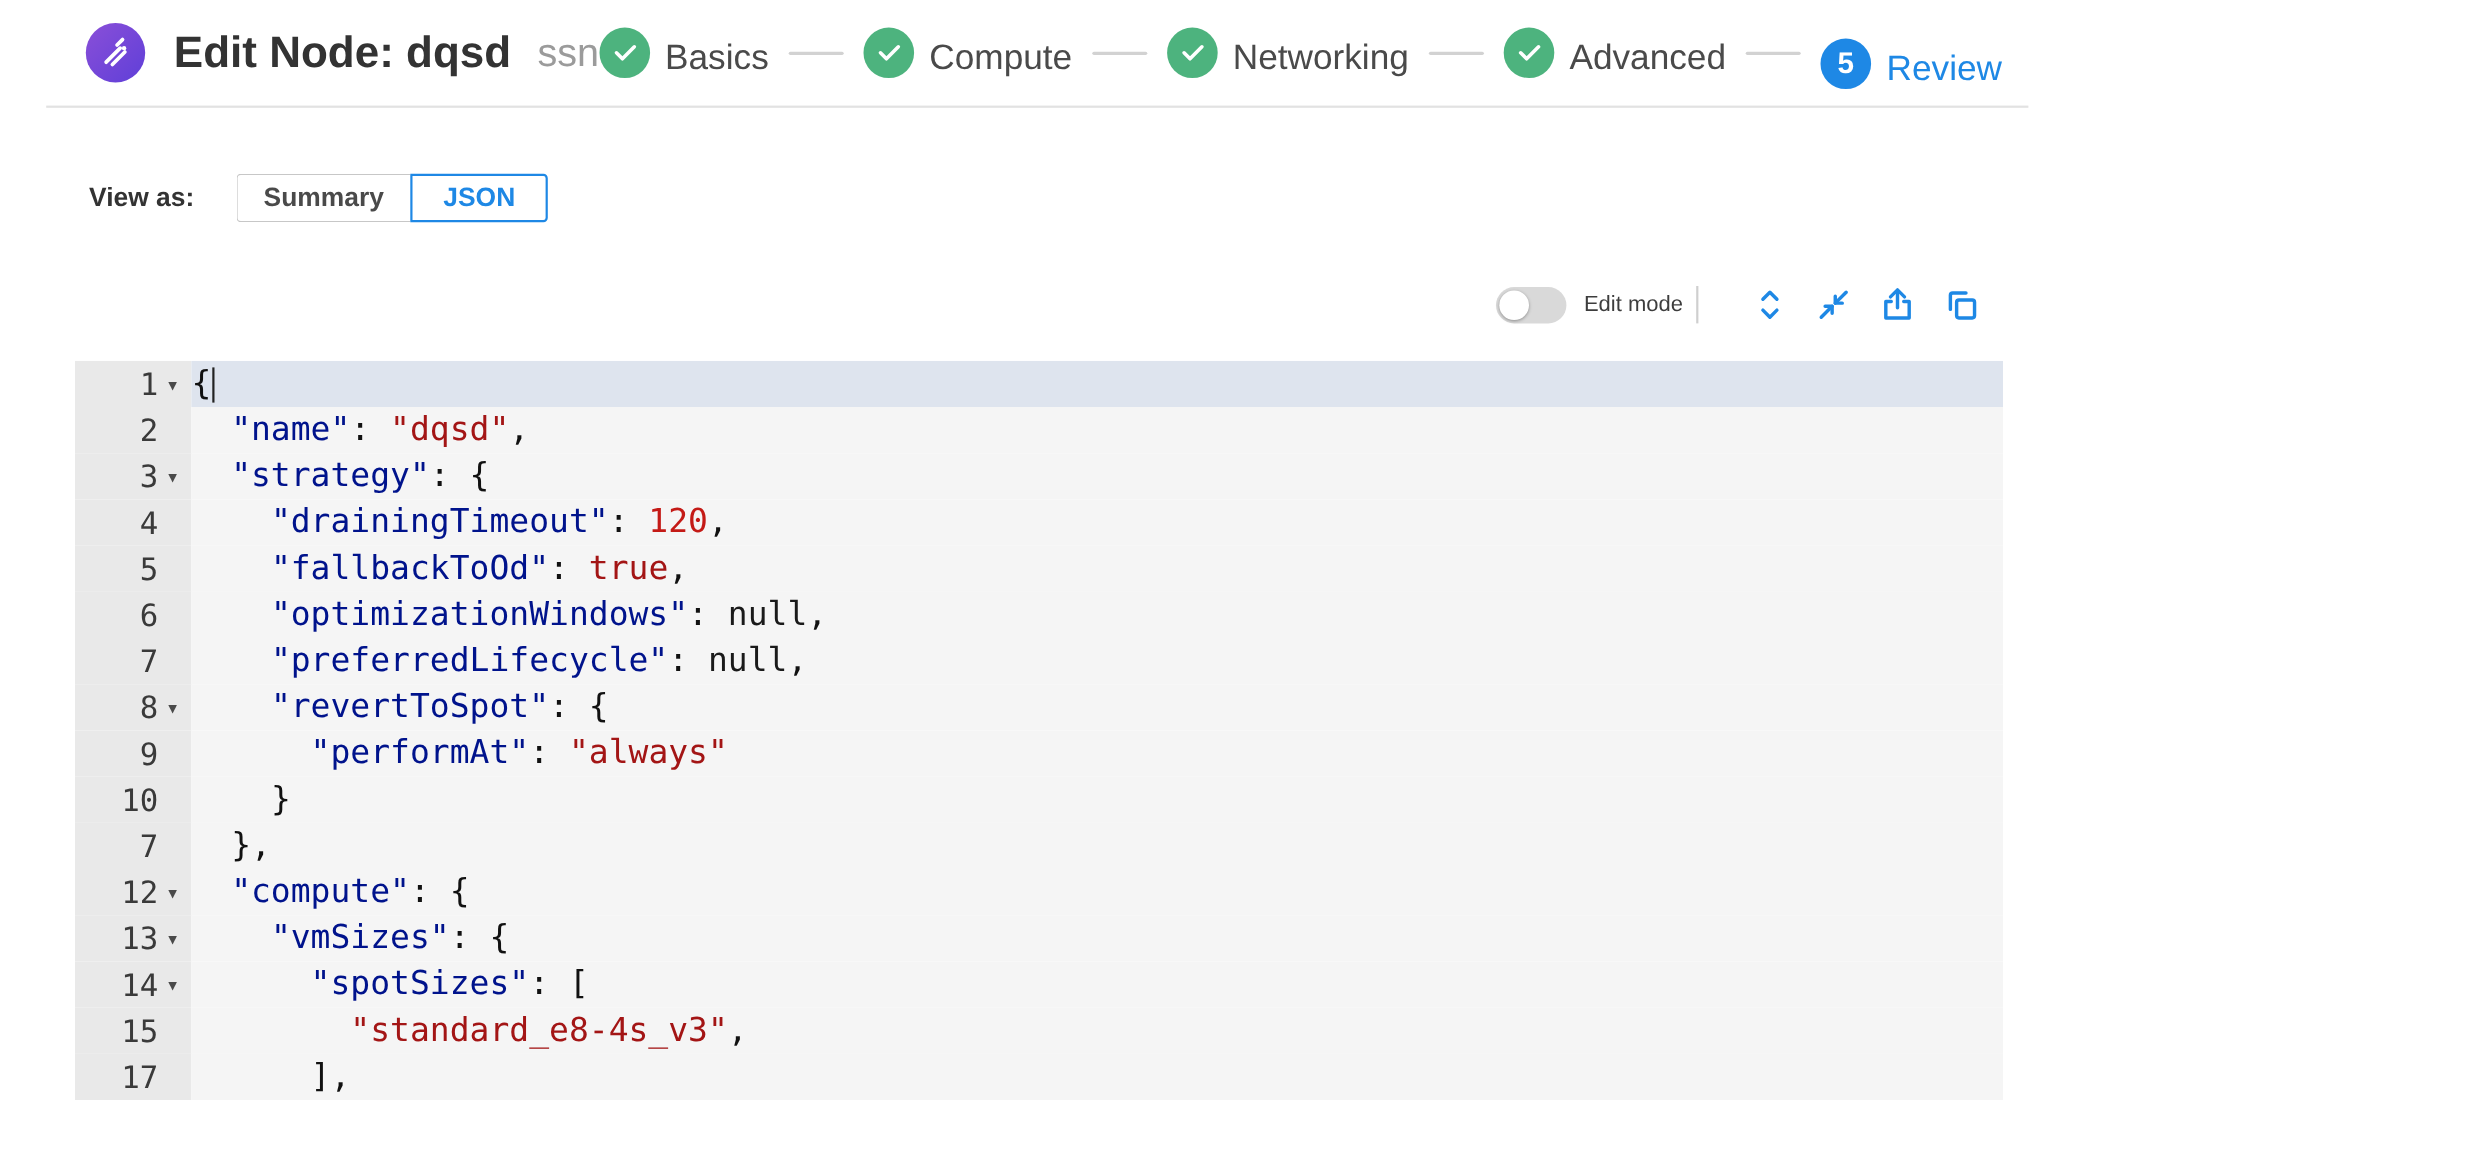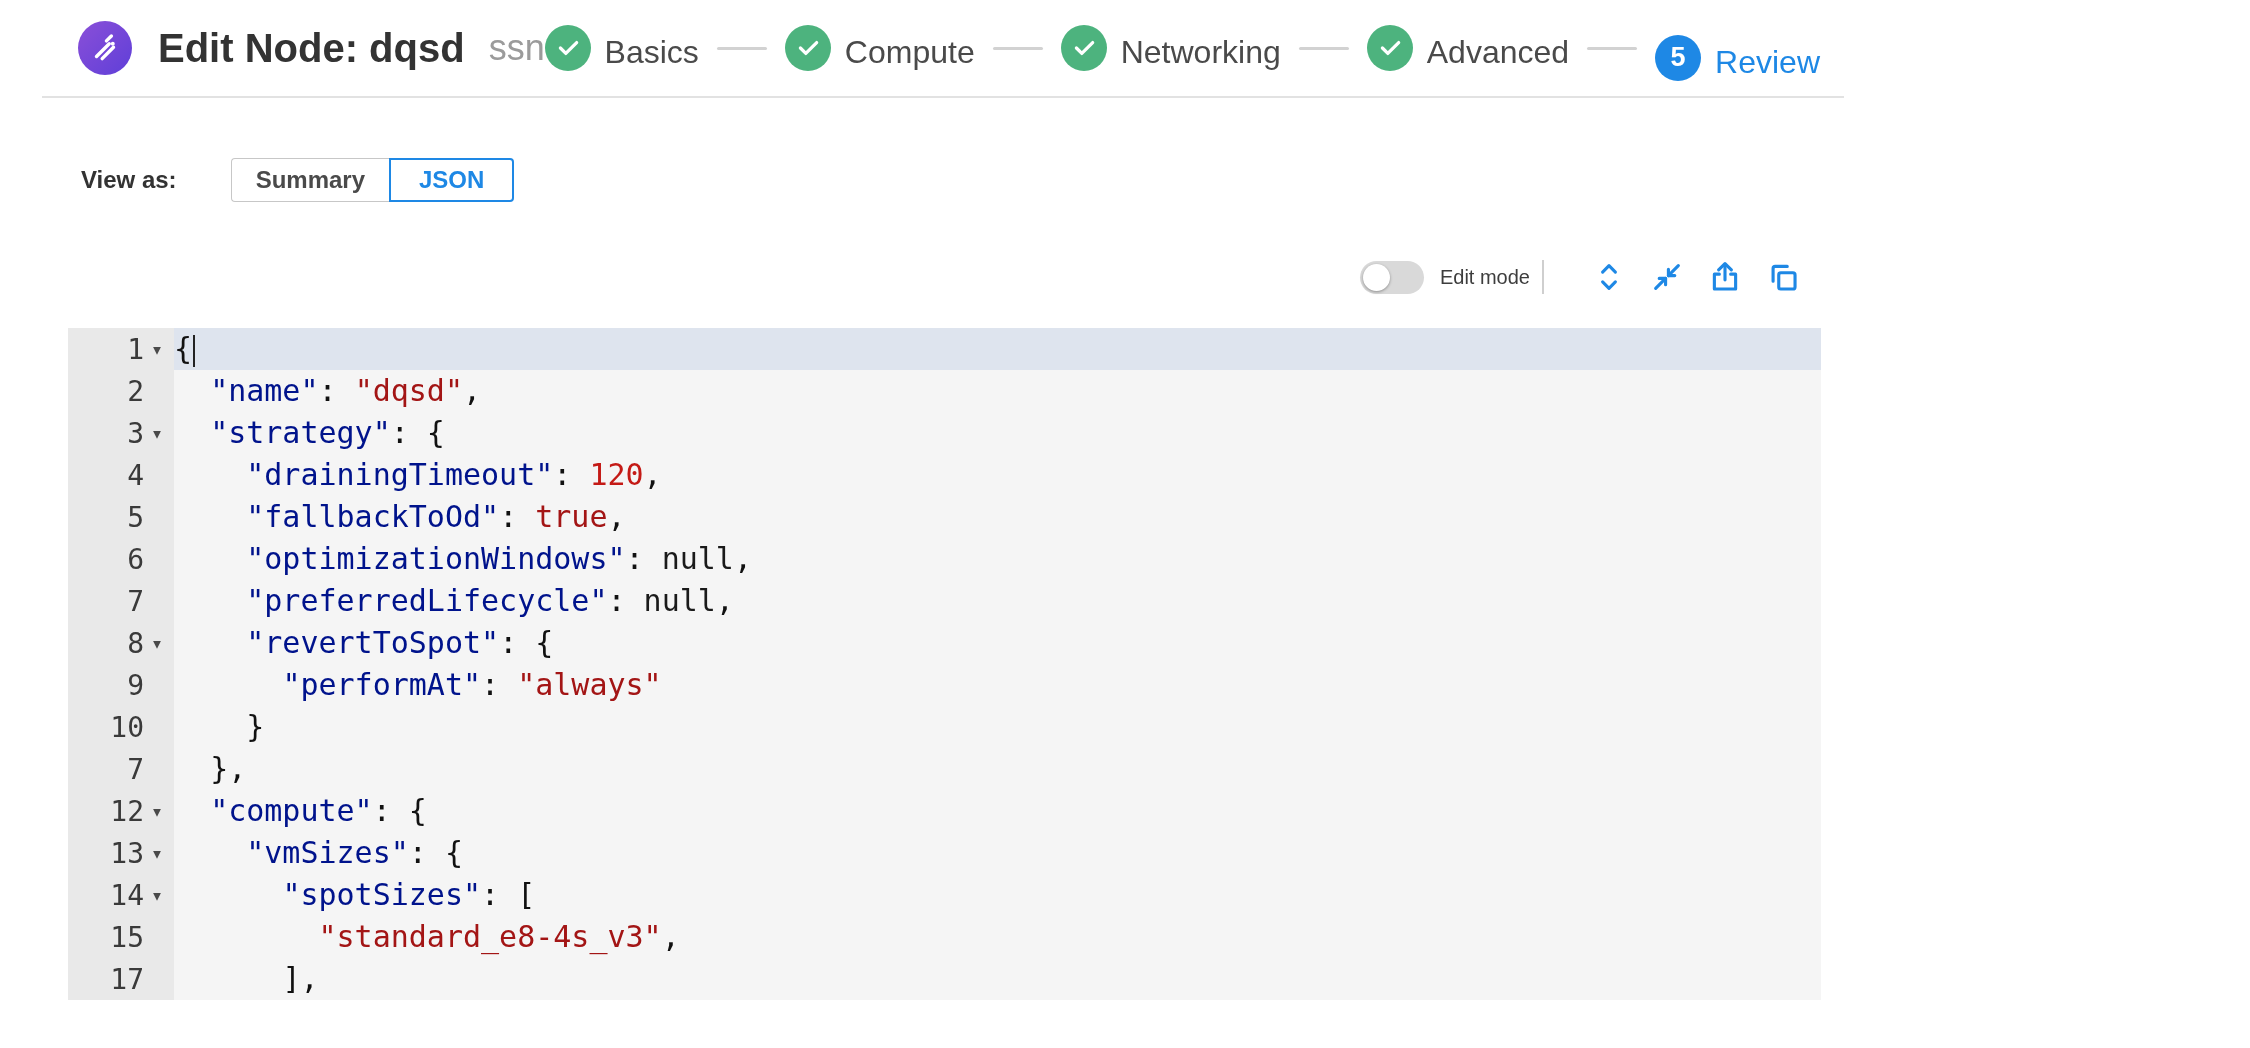--- a/index.html
+++ b/index.html
@@ -22,21 +22,21 @@
                  align-items:center; justify-content:center; flex:0 0 auto; }
   .step-circle.done { background:var(--step-green,#4db37e); }
   .step-circle.current { background:var(--accent-blue,#1e88e5); color:#fff;
                          font-size:27px; font-weight:700; }
   .step-label { font-size:32px; color:#4a4a4a; font-weight:500; white-space:nowrap; }
   .step-label.current { color:var(--accent-blue,#1e88e5);margin-top:28px; }
   .connector { width:50px; height:3px; background:#d2d2d2; margin:0 18px; border-radius:2px; }
 
   
   .viewbar { display:flex; align-items:center; margin:60px 0 0 39px; height:44px; }
-  .viewbar-label { font-size:24px; font-weight:700; color:#333; margin-right:54px; }
+  .viewbar-label { font-size:24px; font-weight:700; color:#333; margin-right:38px; }
   .seg-control { display:flex; align-items:stretch; height:44px;justify-content:flex-end; }
   .seg-btn { background:#fff; font-size:24px; font-weight:700; display:flex;
              align-items:center; cursor:pointer; }
   .seg-btn.summary { border:1px solid #c7c7c7; border-right:none; color:#4a4a4a;
                      padding:0 24px; border-radius:4px 0 0 4px; }
   .seg-btn.json { border:2px solid var(--accent-blue,#1e88e5); color:var(--accent-blue,#1e88e5);
                   padding:0 28px; border-radius:0 4px 4px 0; }
 
   
   .ed-toolbar { display:flex; align-items:center; justify-content:flex-end;

